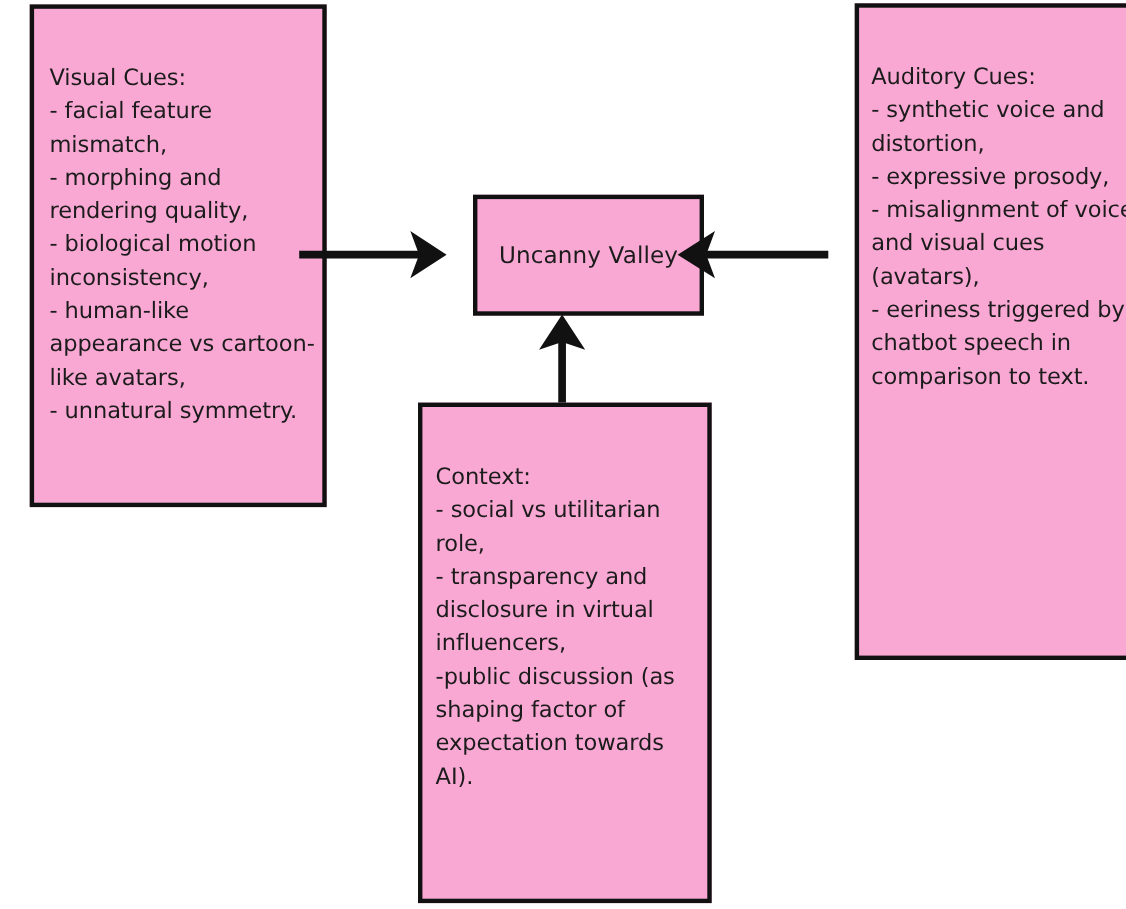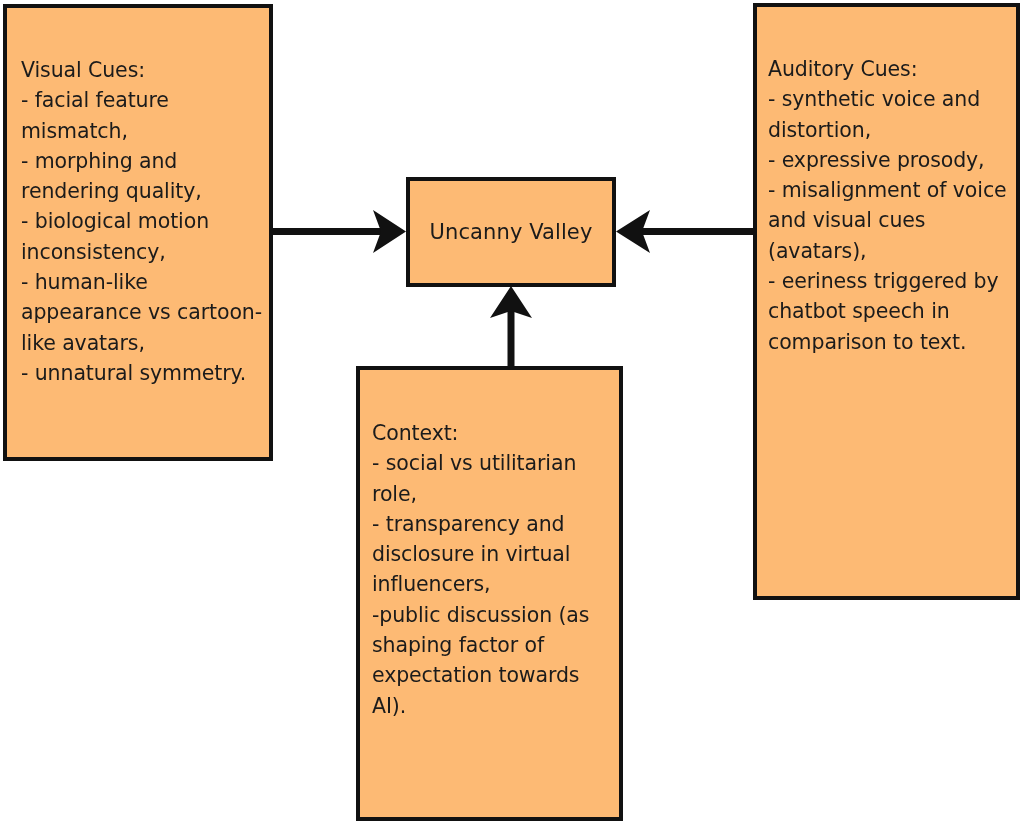--- a/index.html
+++ b/index.html
@@ -15,22 +15,23 @@
     position: relative;
     width: 1024px;
     height: 826px;
     background: #ffffff;
     overflow: hidden;
   }
 
   .node {
     position: absolute;
     box-sizing: border-box;
-    background: #fdba74;
+    background: #f9a8d4;
     border: 4px solid #111111;
+    margin-left: 24px;
   }
 
   .node-text {
     position: absolute;
     white-space: pre-line;
     color: #1b1b1b;
     font-size: 20.5px;
     line-height: 30.3px;
     letter-spacing: -0.1px;
     font-family: "DejaVu Sans", "Liberation Sans", sans-serif;

